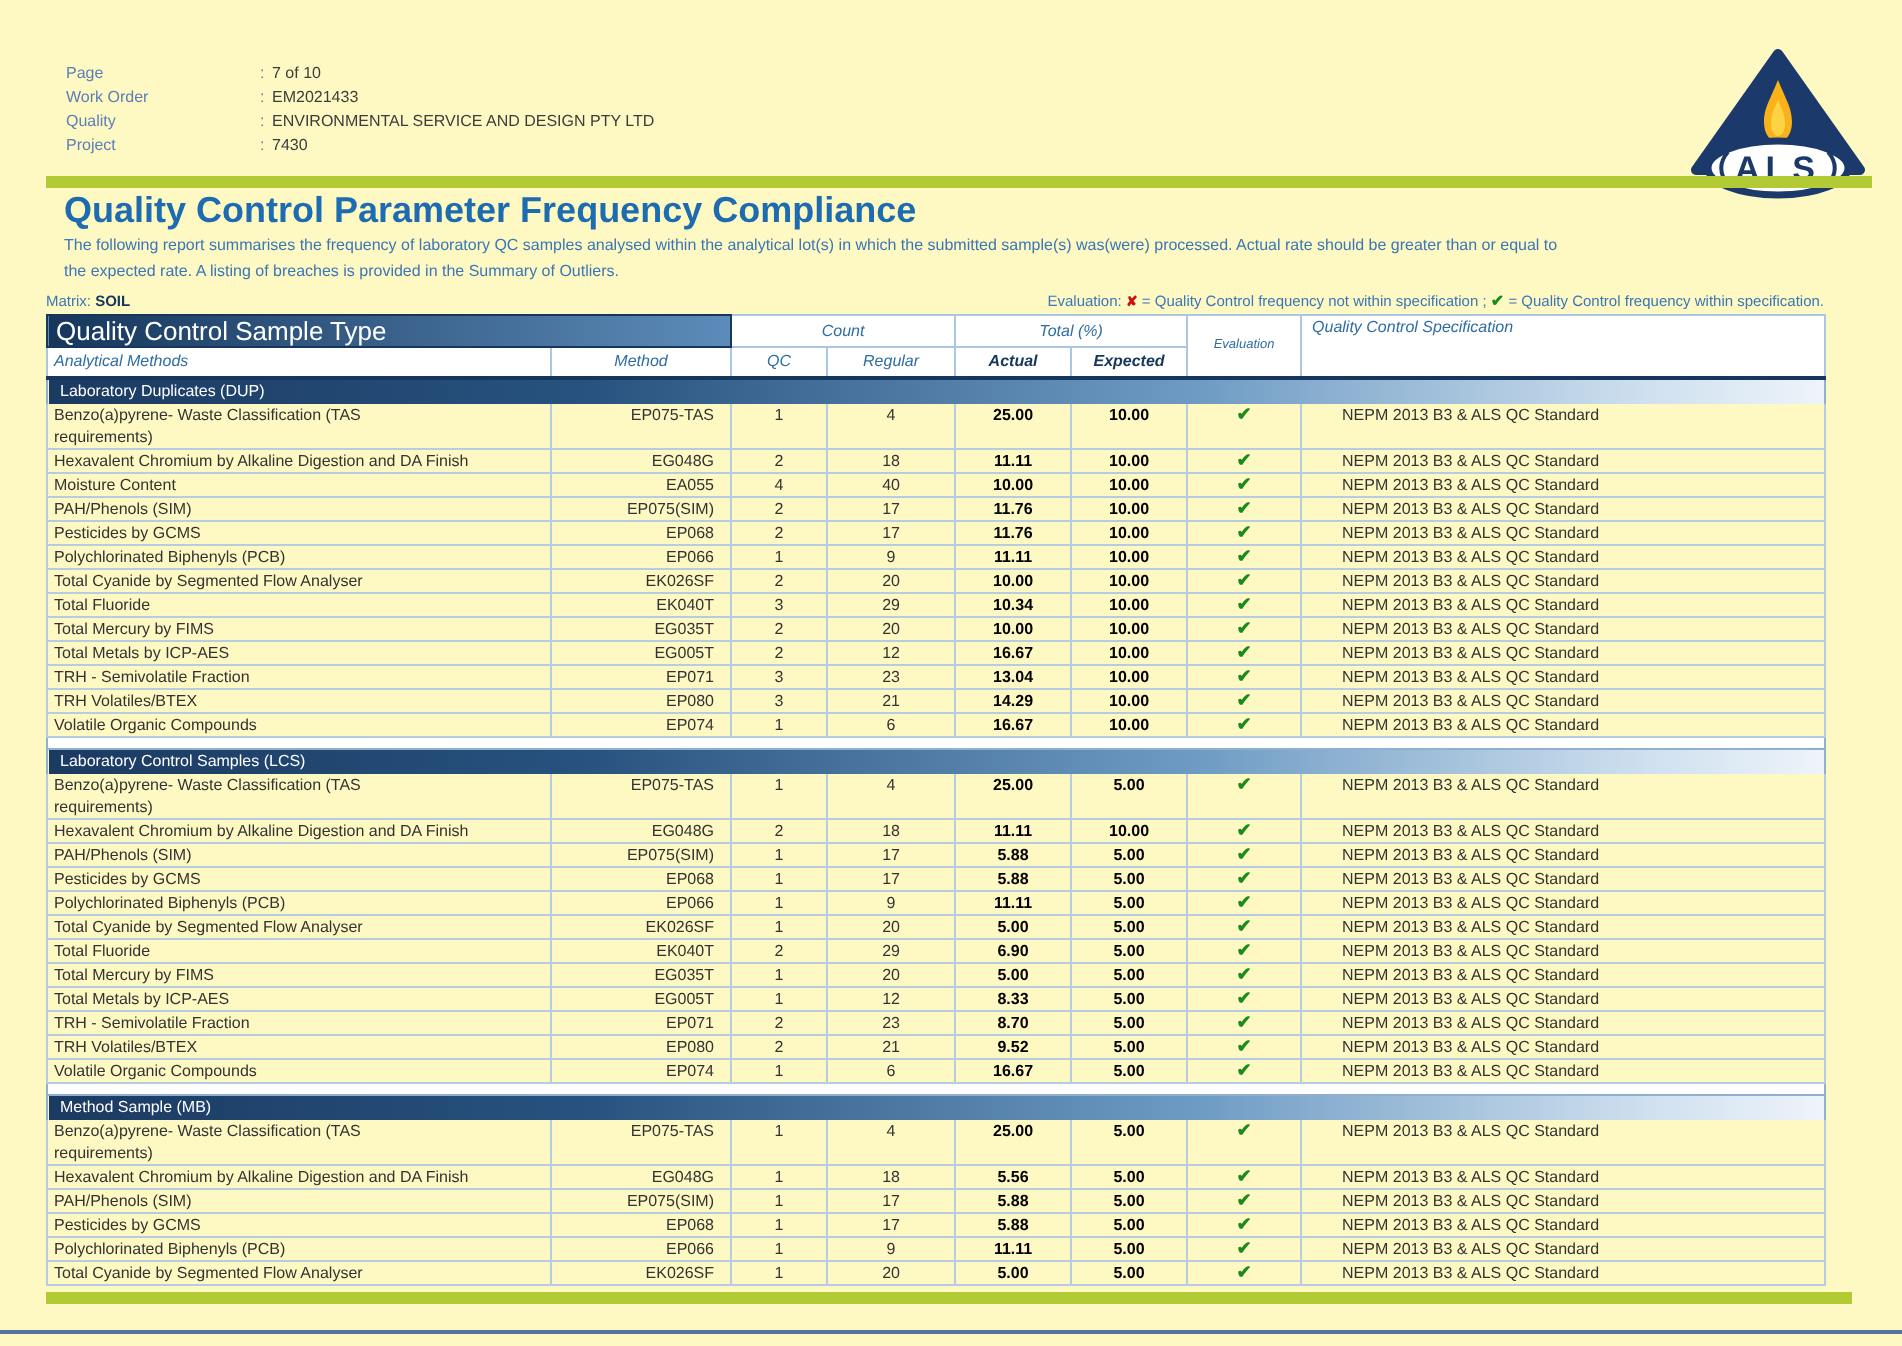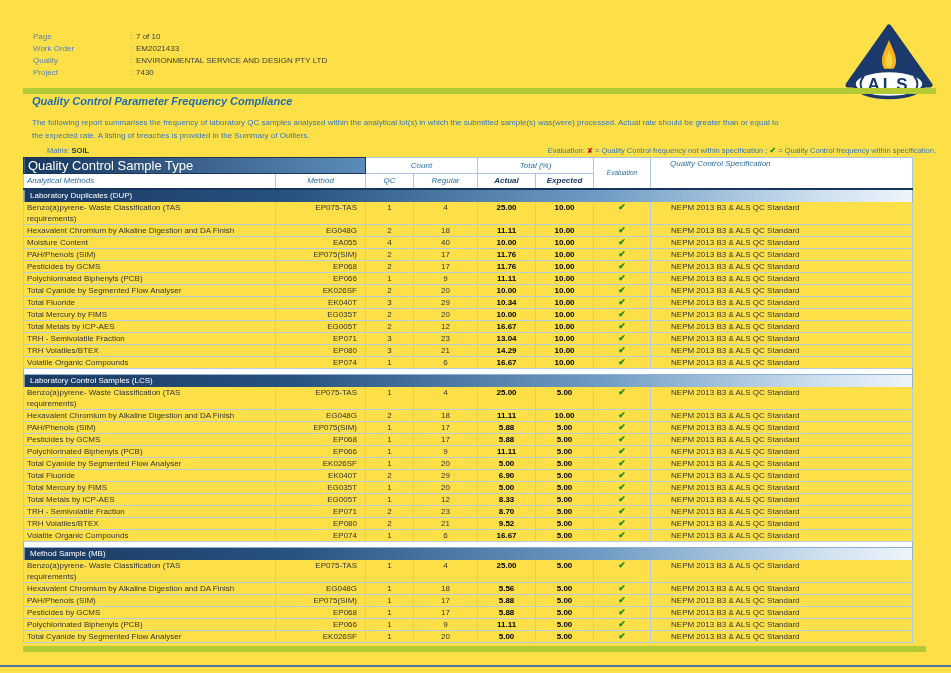--- a/index.html
+++ b/index.html
@@ -1,37 +1,37 @@
 <!DOCTYPE html>
 <html><head>
 <meta charset="utf-8">
 <style>
   * { margin:0; padding:0; box-sizing:border-box; }
   html,body { background:#ffffff; }
   .page {
-    position:relative; width:951px; height:673px; background:#fde047;
+    position:relative; width:951px; height:673px; background:#fef9c3;
     font-family:"Liberation Sans", sans-serif; overflow:hidden;
   }
   
   .info-block { position:absolute; left:33px; top:31px; font-size:8px; }
   .info-row { height:12px; line-height:12px; white-space:nowrap; }
   .info-label { display:inline-block; width:97px; color:#5b7fb5; }
   .info-colon { color:#5b7fb5; display:inline-block; width:6px; }
   .info-value { color:#3c3c3c; }
   
   .logo { position:absolute; left:843px; top:24px; width:92px; height:78px; }
   
   .bar-top { position:absolute; left:23px; top:88px; width:913px; height:6px; background:#b2cb35; }
   .bar-bottom { position:absolute; left:23px; top:646px; width:903px; height:6px; background:#b2cb35; }
   .page-edge-line { position:absolute; left:0; top:665px; width:951px; height:2px; background:#51749e; }
   
-  .title { position:absolute; left:32px; top:95px; font-size:11px; font-weight:bold; font-style:italic; color:#1d6bb0; }
+  .title { position:absolute; left:32px; top:95px; font-size:18px; font-weight:bold; color:#1d6bb0; }
   .intro { position:absolute; left:32px; top:116px; width:884px; font-size:8px; color:#3a76b8; line-height:13px; }
   
-  .meta-row { position:absolute; left:23px; top:146px; width:889px; display:flex; justify-content:space-between; font-size:7.5px; line-height:10px;margin-left:24px; }
+  .meta-row { position:absolute; left:23px; top:146px; width:889px; display:flex; justify-content:space-between; font-size:7.5px; line-height:10px; }
   .matrix-label { color:#3a76b8; }
   .matrix-value { color:#17365d; font-weight:bold; }
   .legend { color:#3a76b8; }
   .legend .cross { color:#cc1111; font-weight:bold; font-size:7px; }
   .legend .check { color:#1e8a1e; font-weight:bold; font-size:8px; }
   
   .qc-table { position:absolute; left:23px; top:157px; width:889px; border-collapse:collapse; table-layout:fixed; border:1px solid #8fb0d2; }
   .qc-table th, .qc-table td { overflow:hidden; }
   thead th {
     color:#2e6da4; font-style:italic; font-weight:normal; font-size:8px;
@@ -42,21 +42,21 @@
   thead tr.r2 th, .th-eval, .th-spec { border-bottom:2px solid #17365d; }
   .th-sampletype {
     background:linear-gradient(to right,#16365c,#5d8cba); color:#ffffff;
     font-style:normal; text-align:left; padding-left:4px; font-size:13px;
     border-color:#16365c;
     margin-left:42px;
   }
   .th-am { text-align:left; padding-left:3px; }
   .th-actual, .th-expected { font-weight:bold; color:#17365d; }
   .th-eval { font-size:6.5px; vertical-align:middle; }
-  .th-spec { text-align:left; vertical-align:top; padding-left:19px; padding-top:1px; }
+  .th-spec { text-align:left; vertical-align:top; padding-left:5px; padding-top:1px; }
   tbody td {
     font-size:8px; color:#333333; height:11px; line-height:11px;
     padding:0 3px; vertical-align:top;
     border:1px solid #b6cce2; border-top:none;
   }
   .tr-section td {
     background:linear-gradient(to right,#1b3a61 0%,#27527f 30%,#6f9cc4 65%,#cfe0ef 90%,#eef4fa 100%);
     color:#ffffff; font-size:8px; height:12px; line-height:12px;
     padding-left:6px; border:none; border-top:1px solid #8fb0d2;
   }

